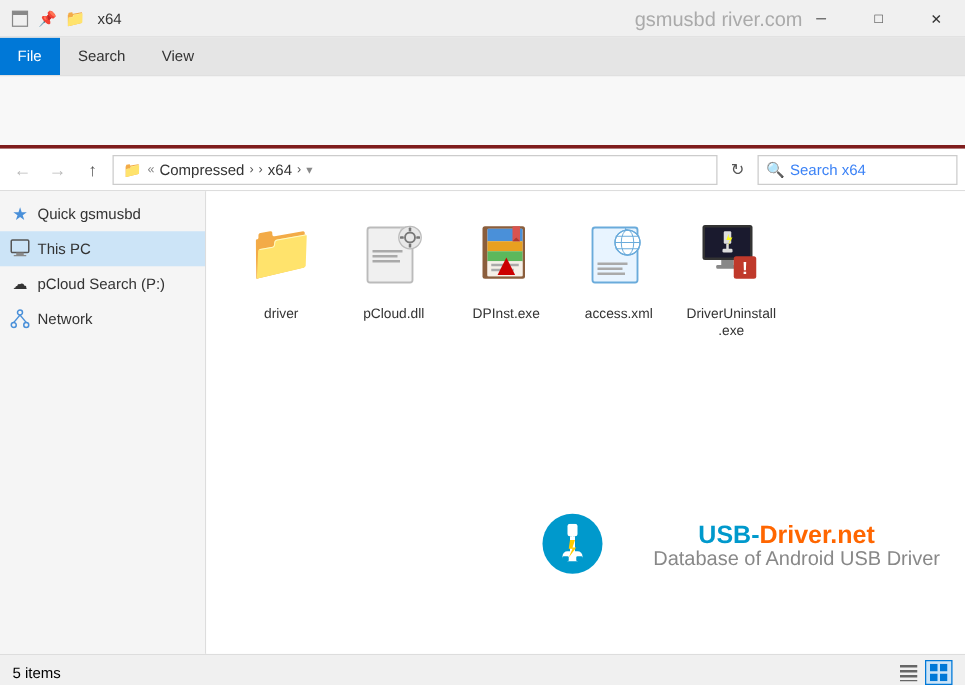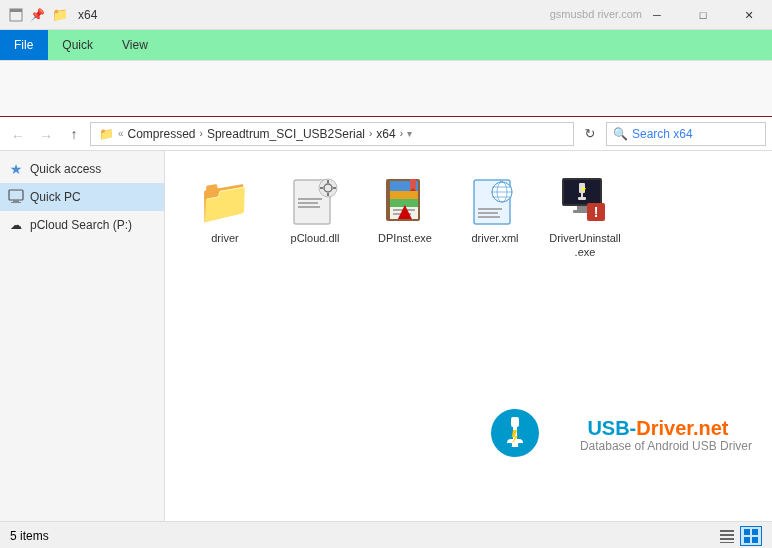--- a/index.html
+++ b/index.html
@@ -53,28 +53,28 @@
       align-items: center;
       justify-content: center;
       cursor: pointer;
       font-size: 11px;
       color: #333;
     }
     .watermark {
       position: absolute;
       right: 130px;
       top: 8px;
-      font-size: 11px;
+      font-size: 16px;
       color: #aaa;
     }
 
     
     .ribbon {
-      background: #86efac;
-      border-bottom: 1px solid #7f1d1d;
+      background: #e5e5e5;
+      border-bottom: 3px solid #7f1d1d;
     }
     .ribbon-tabs {
       display: flex;
       height: 30px;
     }
     .ribbon-tab {
       padding: 0 14px;
       display: flex;
       align-items: center;
       cursor: pointer;
@@ -224,20 +224,21 @@
       align-items: center;
       justify-content: center;
       position: relative;
     }
     .file-label {
       font-size: 11px;
       color: #333;
       text-align: center;
       word-break: break-word;
       line-height: 1.3;
+      margin-top: 11px;
     }
 
     
     .arrow-indicator {
       position: absolute;
       bottom: 2px;
       left: 50%;
       transform: translateX(-50%);
       color: #cc0000;
       font-size: 24px;
@@ -309,68 +310,79 @@
   <div class="title-bar-controls">
     <div class="title-btn">─</div>
     <div class="title-btn">□</div>
     <div class="title-btn close">✕</div>
   </div>
 </div>
 
 <div class="ribbon">
   <div class="ribbon-tabs">
     <div class="ribbon-tab active">File</div>
-    <div class="ribbon-tab">Quick</div>
+    <div class="ribbon-tab">Search</div>
     <div class="ribbon-tab">View</div>
   </div>
   <div class="ribbon-content"></div>
 </div>
 
 <div class="address-bar">
   <div class="nav-btn disabled">←</div>
   <div class="nav-btn disabled">→</div>
   <div class="nav-btn">↑</div>
   <div class="address-path">
     <span>📁</span>
     <span class="address-chevron">«</span>
     <span>Compressed</span>
     <span class="path-arrow">›</span>
-    <span>Spreadtrum_SCI_USB2Serial</span>
     <span class="path-arrow">›</span>
     <span>x64</span>
     <span class="path-arrow">›</span>
     <span class="address-chevron">▾</span>
   </div>
   <div class="refresh-btn">↻</div>
   <div class="search-box">
     <span style="color:#aaa;">🔍</span>
     <span style="color:#3b82f6;">Search x64</span>
   </div>
 </div>
 
 <div class="main-layout">
 
   <div class="sidebar">
     <div class="sidebar-item">
       <span class="icon" style="color:#4a90d9; font-size:14px;">★</span>
-      <span>Quick access</span>
+      <span>Quick gsmusbd</span>
     </div>
     <div class="sidebar-item selected">
       <span class="icon">
         <svg width="16" height="16" viewBox="0 0 16 16">
           <rect x="1" y="1" width="14" height="10" rx="1" fill="none" stroke="#555" stroke-width="1.2"></rect>
           <rect x="5" y="11" width="6" height="2" fill="#888"></rect>
           <rect x="3" y="13" width="10" height="1" fill="#888"></rect>
         </svg>
       </span>
-      <span>Quick PC</span>
+      <span>This PC</span>
     </div>
     <div class="sidebar-item">
       <span class="icon" style="font-size:12px;">☁</span>
       <span>pCloud Search (P:)</span>
+    </div>
+    <div class="sidebar-item">
+      <span class="icon" style="color:#4a90d9; font-size:13px;">
+        <svg width="16" height="16" viewBox="0 0 16 16">
+          <circle cx="8" cy="3" r="2" fill="none" stroke="#4a90d9" stroke-width="1.2"></circle>
+          <circle cx="3" cy="13" r="2" fill="none" stroke="#4a90d9" stroke-width="1.2"></circle>
+          <circle cx="13" cy="13" r="2" fill="none" stroke="#4a90d9" stroke-width="1.2"></circle>
+          <line x1="8" y1="5" x2="3" y2="11" stroke="#4a90d9" stroke-width="1"></line>
+          <line x1="8" y1="5" x2="13" y2="11" stroke="#4a90d9" stroke-width="1"></line>
+        </svg>
+      </span>
+      <span>Network</span>
     </div>
   </div>
 
   <div class="content-area">
     <div class="file-grid">
 
       <div class="file-item">
         <div class="file-icon">
           <span style="font-size:44px; line-height:1;">📁</span>
         </div>
@@ -435,21 +447,21 @@
             <ellipse cx="30" cy="16" rx="5" ry="10" fill="none" stroke="#6aabdb" stroke-width="0.8"></ellipse>
             <line x1="20" y1="16" x2="40" y2="16" stroke="#6aabdb" stroke-width="0.8"></line>
             <line x1="20.5" y1="11" x2="39.5" y2="11" stroke="#6aabdb" stroke-width="0.8"></line>
             <line x1="20.5" y1="21" x2="39.5" y2="21" stroke="#6aabdb" stroke-width="0.8"></line>
 
             <rect x="6" y="32" width="24" height="2" fill="#aaa"></rect>
             <rect x="6" y="36" width="20" height="2" fill="#aaa"></rect>
             <rect x="6" y="40" width="22" height="2" fill="#aaa"></rect>
           </svg>
         </div>
-        <span class="file-label">driver.xml</span>
+        <span class="file-label">access.xml</span>
       </div>
 
       <div class="file-item">
         <div class="file-icon">
           <svg width="52" height="52" viewBox="0 0 52 52">
 
             <rect x="3" y="3" width="40" height="28" rx="2" fill="#333"></rect>
             <rect x="5" y="5" width="36" height="24" fill="#1a1a2e"></rect>
 
             <rect x="20" y="8" width="6" height="10" rx="1" fill="#ddd"></rect>
@@ -479,21 +491,21 @@
             <rect x="7" y="22" width="16" height="8" rx="4" fill="#fff"></rect>
             <rect x="7" y="26" width="5" height="4" rx="1" fill="#0099cc"></rect>
             <rect x="18" y="26" width="5" height="4" rx="1" fill="#0099cc"></rect>
             <polygon points="14,8 16,8 15,12" fill="#fff"></polygon>
 
             <polygon points="13,13 12,20 15,20 12,27 18,19 15,19 17,13" fill="#ffcc00"></polygon>
           </svg>
         </div>
         <div>
           <div style="font-size:20px; font-weight:bold; color:#0099cc; line-height:1.1;">USB-<span style="color:#ff6600;">Driver.net</span></div>
-          <div style="font-size:12px; color:#888;margin-left:16px;">Database of Android USB Driver</div>
+          <div style="font-size:16px; color:#888;margin-left:16px;">Database of Android USB Driver</div>
         </div>
       </div>
     </div>
   </div>
 </div>
 
 <div class="status-bar">
   <span class="status-text">5 items</span>
   <div class="view-buttons">
     <div class="view-btn">

